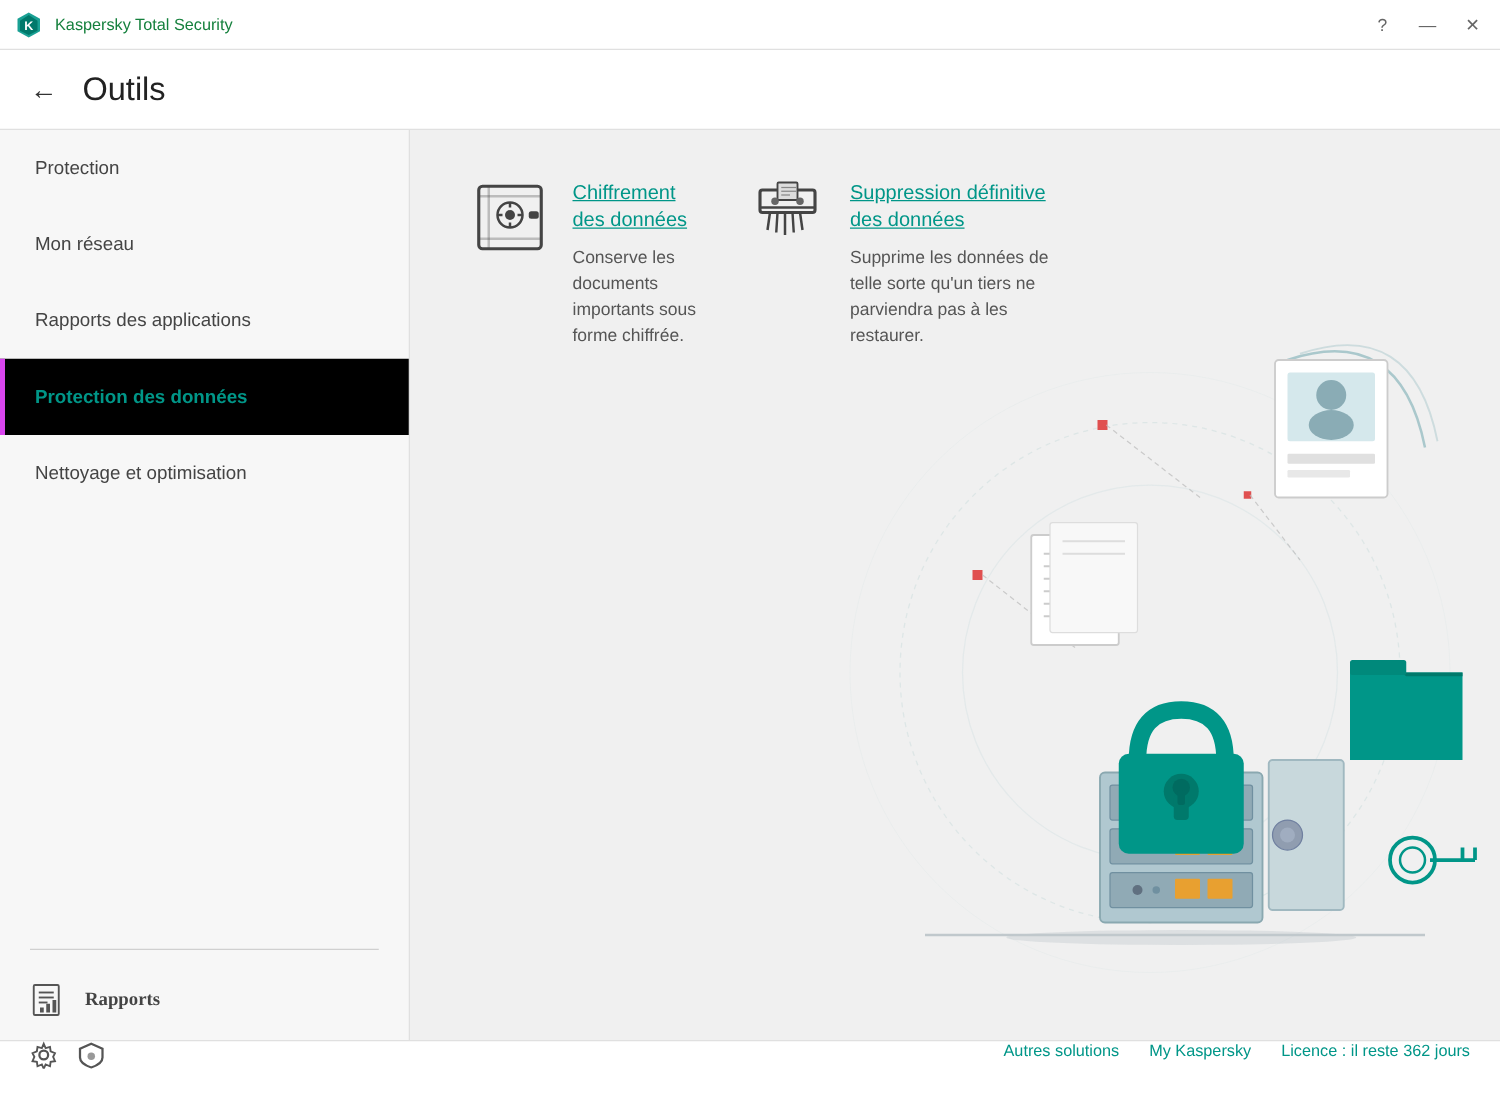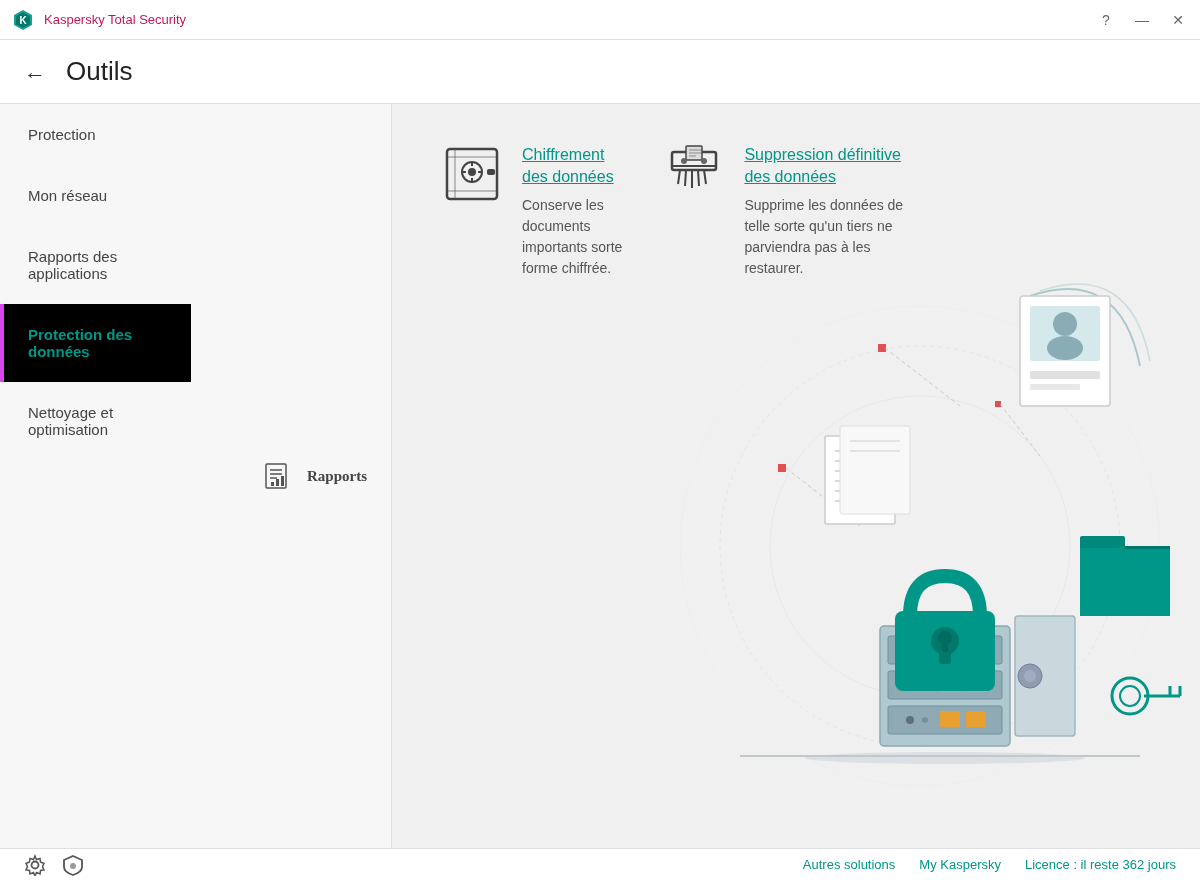--- a/index.html
+++ b/index.html
@@ -24,21 +24,21 @@
       flex-shrink: 0;
     }
     .titlebar-logo {
       width: 22px;
       height: 22px;
       margin-right: 10px;
       flex-shrink: 0;
     }
     .titlebar-title {
       font-size: 13px;
-      color: #be185d;
+      color: #15803d;
       flex: 1;
     }
     .titlebar-controls {
       display: flex;
       gap: 16px;
       align-items: center;
     }
     .titlebar-btn {
       font-size: 14px;
       color: #666;
@@ -73,25 +73,25 @@
 
     
     .main {
       display: flex;
       flex: 1;
       overflow: hidden;
     }
 
     
     .sidebar {
-      width: 392px;
+      width: 328px;
       background: #f7f7f7;
       border-right: 1px solid #e0e0e0;
       display: flex;
-      flex-direction: row;
+      flex-direction: column;
       flex-shrink: 0;
     }
     .sidebar-nav {
       flex: 1;
     }
     .nav-item {
       padding: 22px 24px;
       font-size: 15px;
       color: #444;
       cursor: pointer;
@@ -177,25 +177,25 @@
       position: absolute;
       right: 0;
       top: 0;
       width: 560px;
       height: 100%;
       z-index: 1;
     }
 
     
     .footer {
-      height: 32px;
+      height: 48px;
       background: #ffffff;
       border-top: 1px solid #e0e0e0;
       display: flex;
-      align-items: center;
+      align-items: flex-start;
       padding: 0 24px;
       flex-shrink: 0;
     }
     .footer-left {
       display: flex;
       gap: 16px;
       align-items: center;
     }
     .footer-icon {
       width: 22px;
@@ -289,21 +289,21 @@
           <circle cx="30" cy="28" r="4" fill="#444"></circle>
           <line x1="30" y1="18" x2="30" y2="22" stroke="#444" stroke-width="2"></line>
           <line x1="40" y1="28" x2="36" y2="28" stroke="#444" stroke-width="2"></line>
           <line x1="30" y1="38" x2="30" y2="34" stroke="#444" stroke-width="2"></line>
           <line x1="20" y1="28" x2="24" y2="28" stroke="#444" stroke-width="2"></line>
 
           <rect x="45" y="25" width="8" height="6" rx="2" fill="#444"></rect>
         </svg>
         <div class="tool-text">
           <span class="tool-link">Chiffrement des données</span>
-          <span class="tool-desc">Conserve les documents importants sorte forme chiffrée.</span>
+          <span class="tool-desc">Conserve les documents importants sous forme chiffrée.</span>
         </div>
       </div>
 
       <div class="tool-item">
         <svg class="tool-icon" viewBox="0 0 60 60">
 
           <rect x="8" y="8" width="44" height="18" rx="2" fill="none" stroke="#444" stroke-width="2.5"></rect>
           <line x1="8" y1="22" x2="52" y2="22" stroke="#444" stroke-width="2"></line>
 
           <rect x="22" y="2" width="16" height="14" rx="1" fill="#ddd" stroke="#444" stroke-width="1.5"></rect>

